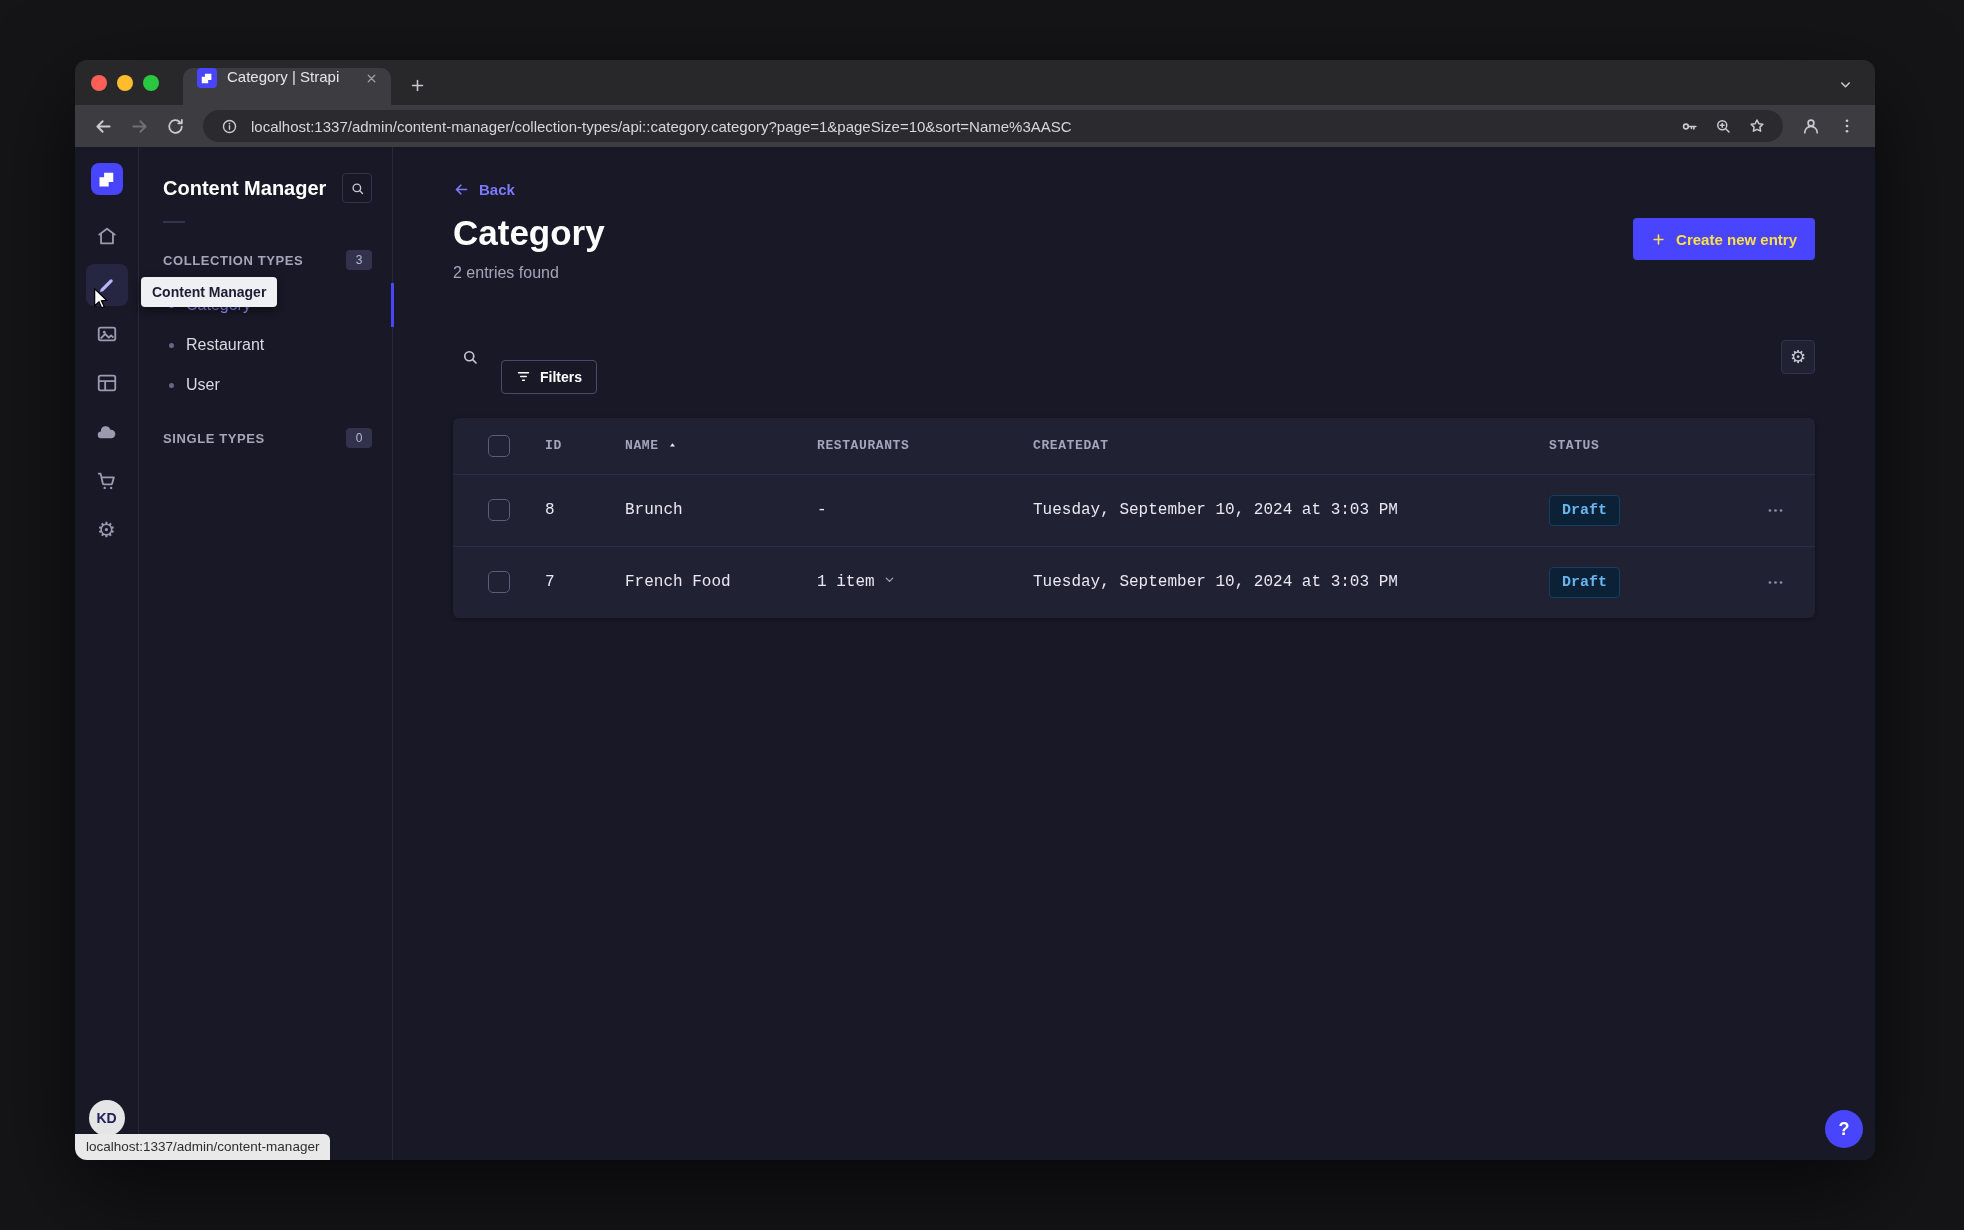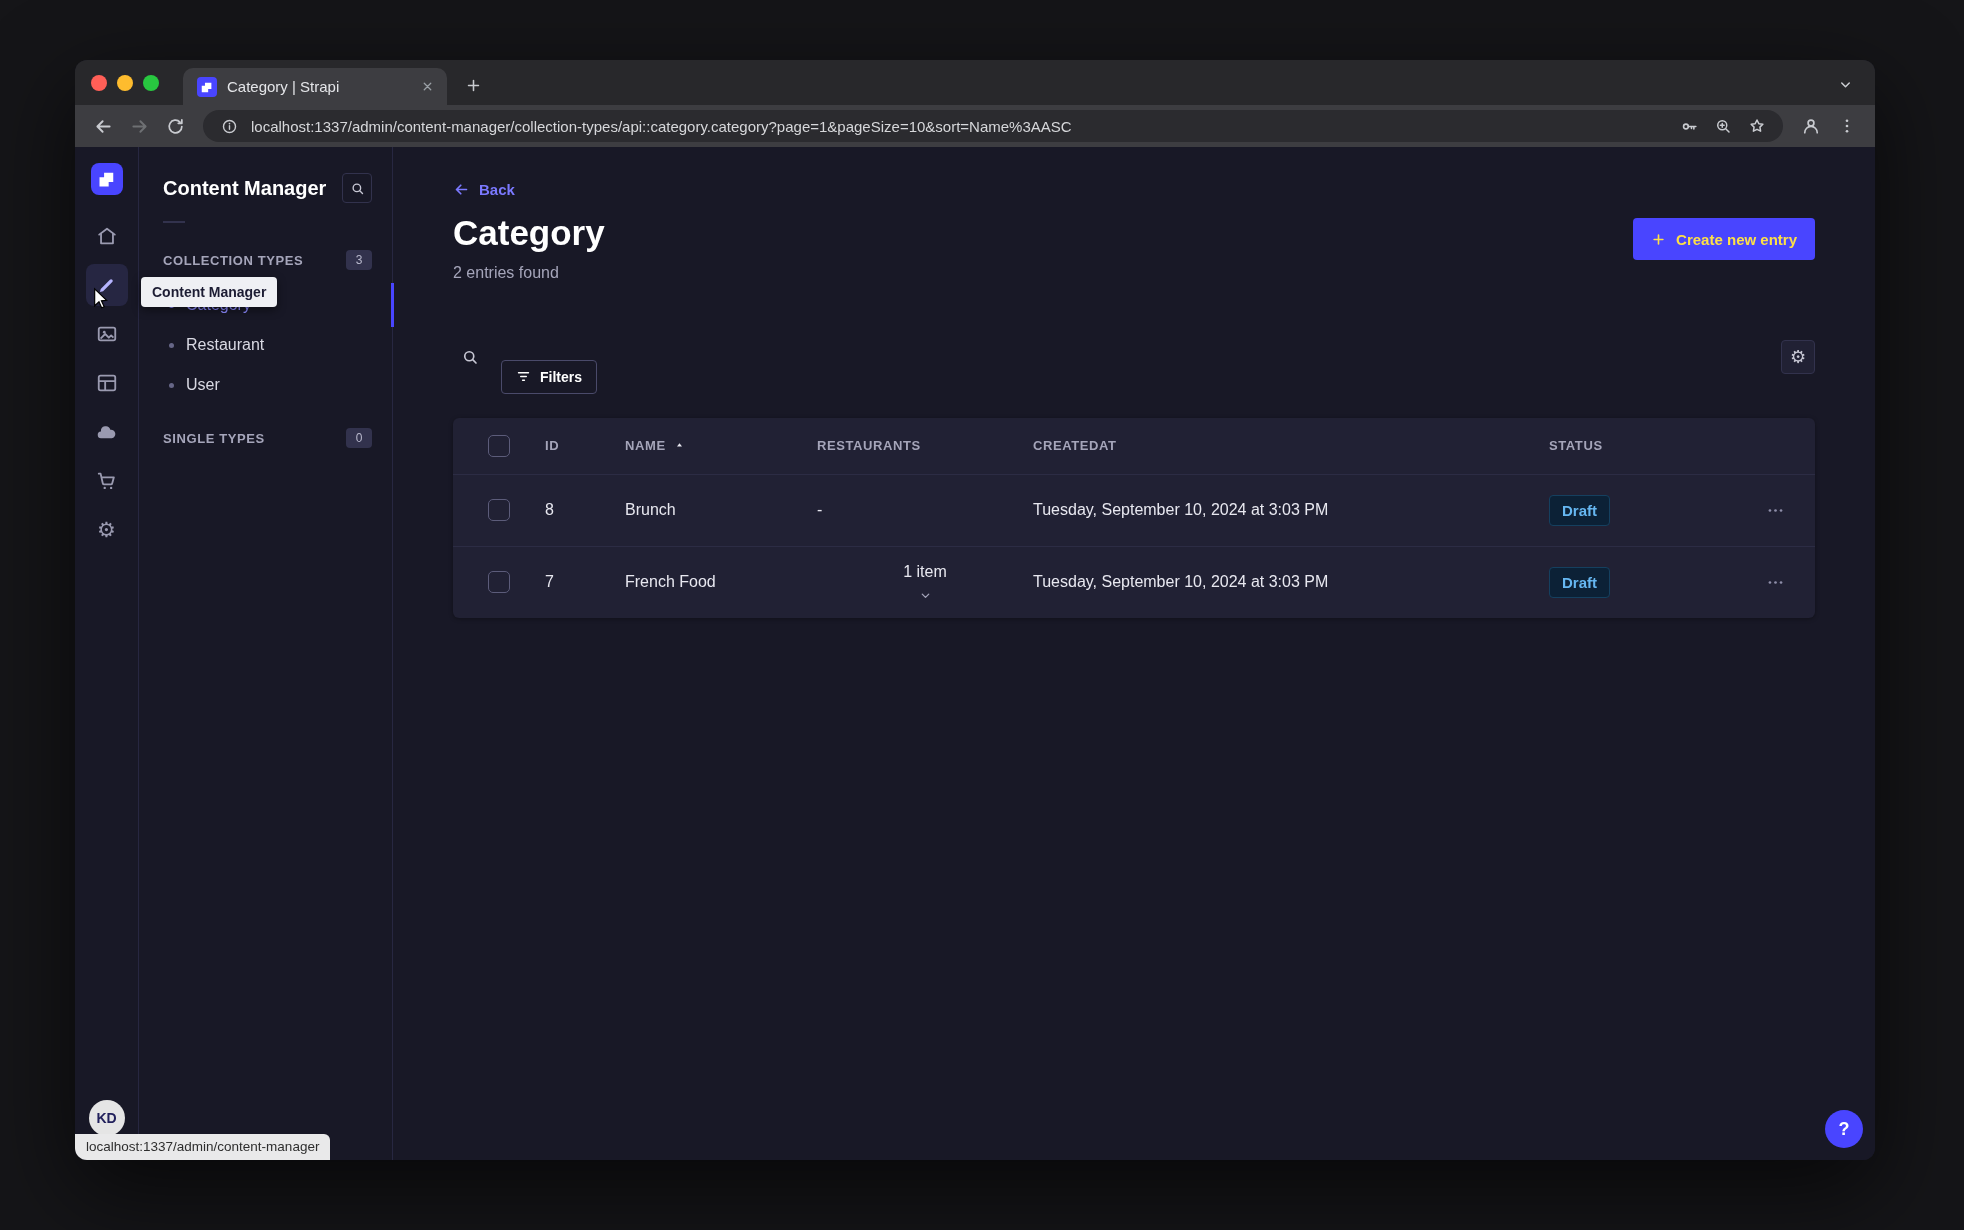--- a/index.html
+++ b/index.html
@@ -11,22 +11,22 @@
 
   .window { position:absolute; left:75px; top:60px; width:1800px; height:1100px;
             border-radius:12px; overflow:hidden; background:#181826;
             box-shadow:0 30px 90px rgba(0,0,0,.65); }
 
   
   .tabstrip { height:45px; background:#28282b; display:flex; align-items:flex-end; padding:0 0 0 16px; position:relative; }
   .traffic { display:flex; gap:10px; align-items:center; align-self:center; margin-right:24px; }
   .light { width:16px; height:16px; border-radius:50%; border:none; }
   .light.red { background:#ff5f57; } .light.yellow { background:#febc2e; } .light.green { background:#28c840; }
-  .tab { width:264px; height:37px; background:#3d3d41; border-radius:10px 10px 0 0;
-         display:flex; align-items:center; gap:10px; padding:0 10px 0 14px; }
+  .tab { width:208px; height:37px; background:#3d3d41; border-radius:10px 10px 0 0;
+         display:flex; align-items:flex-start; gap:10px; padding:0 10px 0 14px; }
   .favicon { width:20px; height:20px; border-radius:4px; background:#4945ff; flex:0 0 auto; }
   .tab-title { flex:1; font-size:15px; color:#e4e5e8; white-space:nowrap; overflow:hidden; }
   .tab-close { width:20px; height:20px; color:#9aa0a6; background:none; border:none; }
   .newtab { width:32px; height:32px; margin:0 0 4px 10px; color:#c9cbd0; background:none; border:none; }
   .tabsearch { position:absolute; right:18px; top:12px; width:24px; height:24px; color:#c9cbd0; background:none; border:none; }
 
   .toolbar { height:42px; background:#3d3d41; display:flex; align-items:center; padding:0 12px; gap:4px; }
   .tbtn { width:32px; height:32px; color:#c9cbd0; background:none; border:none; flex:0 0 auto; }
   .tbtn.disabled { color:#6e7073; }
   .omnibox { flex:1; height:32px; background:#2b2b2f; border-radius:16px; display:flex;
@@ -79,29 +79,29 @@
   .icon-plain { width:34px; height:34px; color:#c7c7d4; background:none; border:none; }
   .btn-outline { display:flex; align-items:center; gap:9px; height:34px; padding:0 14px;
                  background:transparent; border:1px solid #4a4a6a; border-radius:4px; color:#fff;
                  font-size:14px; font-weight:600; font-family:inherit;margin-top:40px; }
   .actions-spacer { flex:1; }
   .icon-btn-card { width:34px; height:34px; background:#212134; border:1px solid #32324d;
                    border-radius:4px; color:#c7c7d4; }
 
   .card { background:#212134; border-radius:6px; box-shadow:0 1px 4px rgba(0,0,0,.35); overflow:hidden; }
   .trow { display:grid; grid-template-columns:92px 80px 192px 216px 516px 1fr 80px;
-          align-items:center; height:72px; }
+          align-items:center; height:72px;font-family:Liberation Mono, monospace; }
   .trow + .trow { border-top:1px solid #2c2c44; }
   .trow.thead { height:56px; }
   .th { font-size:13px; font-weight:600; color:#a5a5ba; letter-spacing:.6px; }
   .td { font-size:16px; color:#e8e8f0; }
   .check-cell, .actions-cell { display:flex; justify-content:center; }
   .checkbox { width:22px; height:22px; border:1px solid #5c5c7a; border-radius:5px; background:transparent; }
   .name-th { display:flex; align-items:center; gap:8px; background:none; border:none; padding:0; font-family:inherit; }
-  .rest-cell { display:flex; align-items:center; gap:8px;flex-direction:column; }
+  .rest-cell { display:flex; align-items:flex-start; gap:8px; }
   .badge-draft { display:inline-block; padding:6px 12px; border-radius:4px; background:#0c2136;
                  border:1px solid #15405f; color:#66b7f1; font-size:15px; font-weight:700; }
   .dots-btn { color:#8e8ea9; background:none; border:none; width:34px; height:34px; }
 
   .help-fab { position:absolute; right:12px; bottom:12px; width:38px; height:38px; border-radius:50%;
               background:#4945ff; color:#fff; font-weight:700; font-size:18px; border:none; z-index:40; }
 
   .tooltip { position:absolute; left:66px; top:130px; background:#eff0f4; color:#1c1c33;
              font-size:14px; font-weight:600; padding:7px 11px; border-radius:4px; z-index:65;
              box-shadow:0 3px 10px rgba(0,0,0,.45); white-space:nowrap; }

